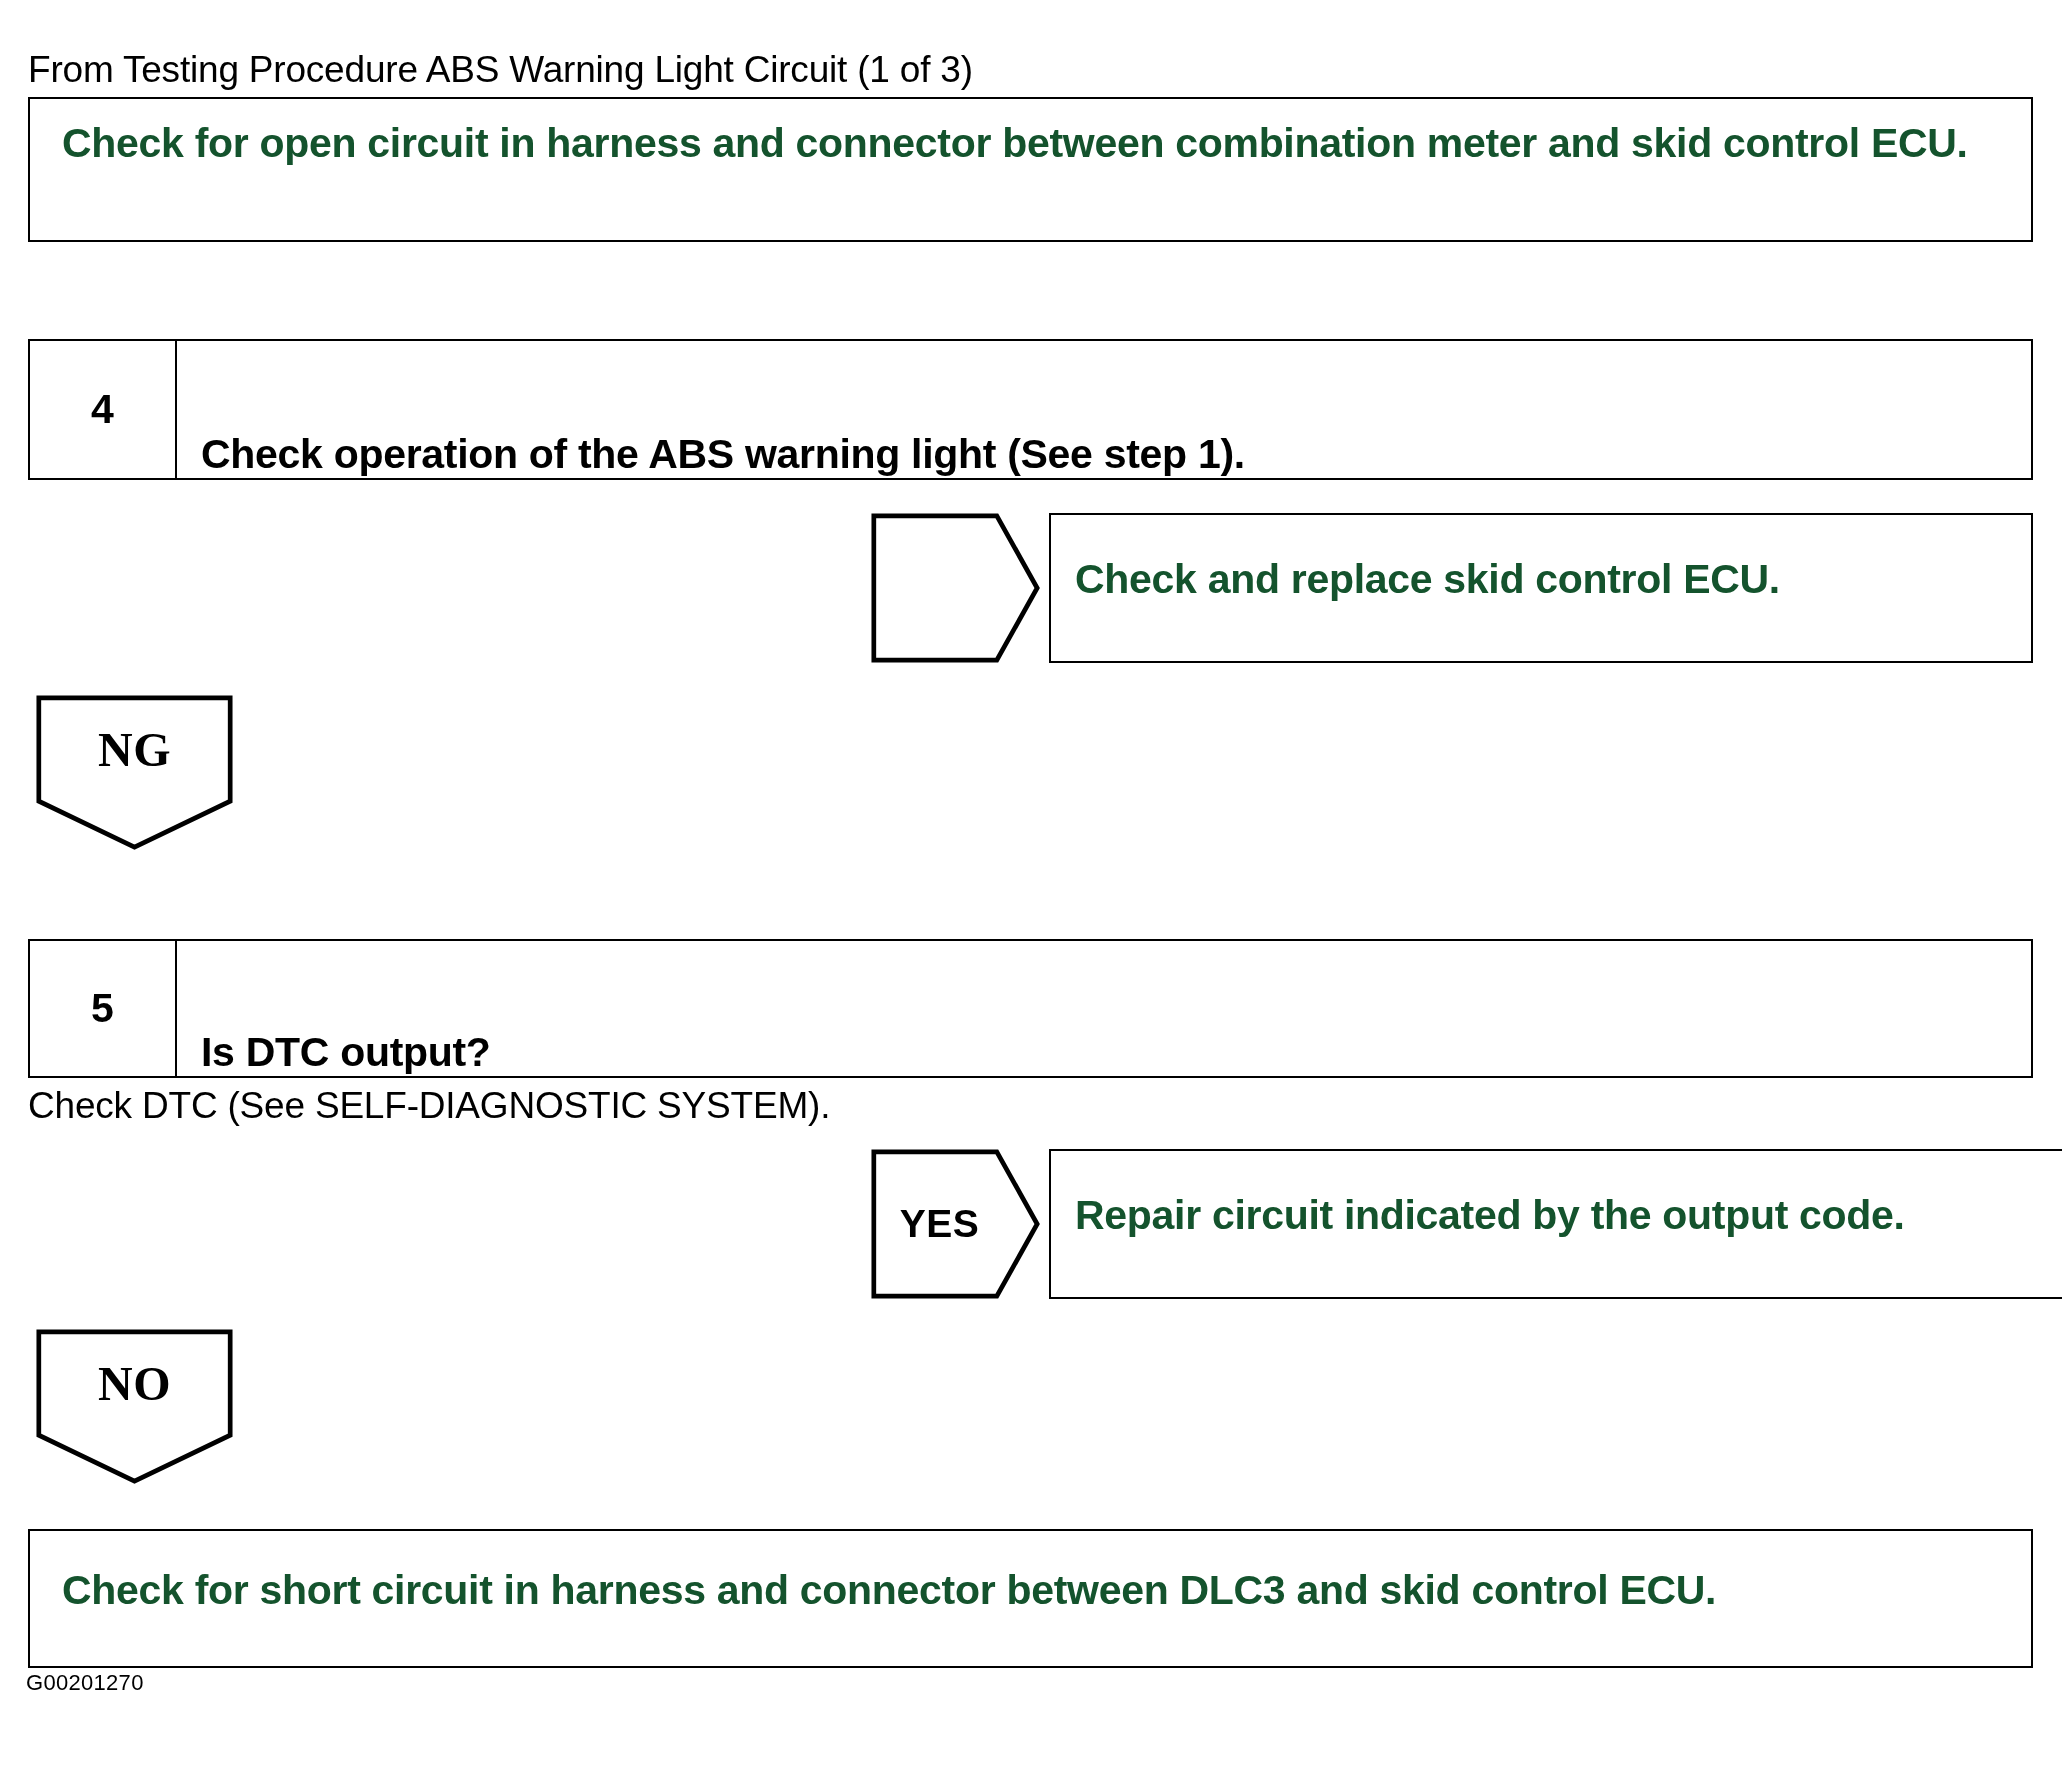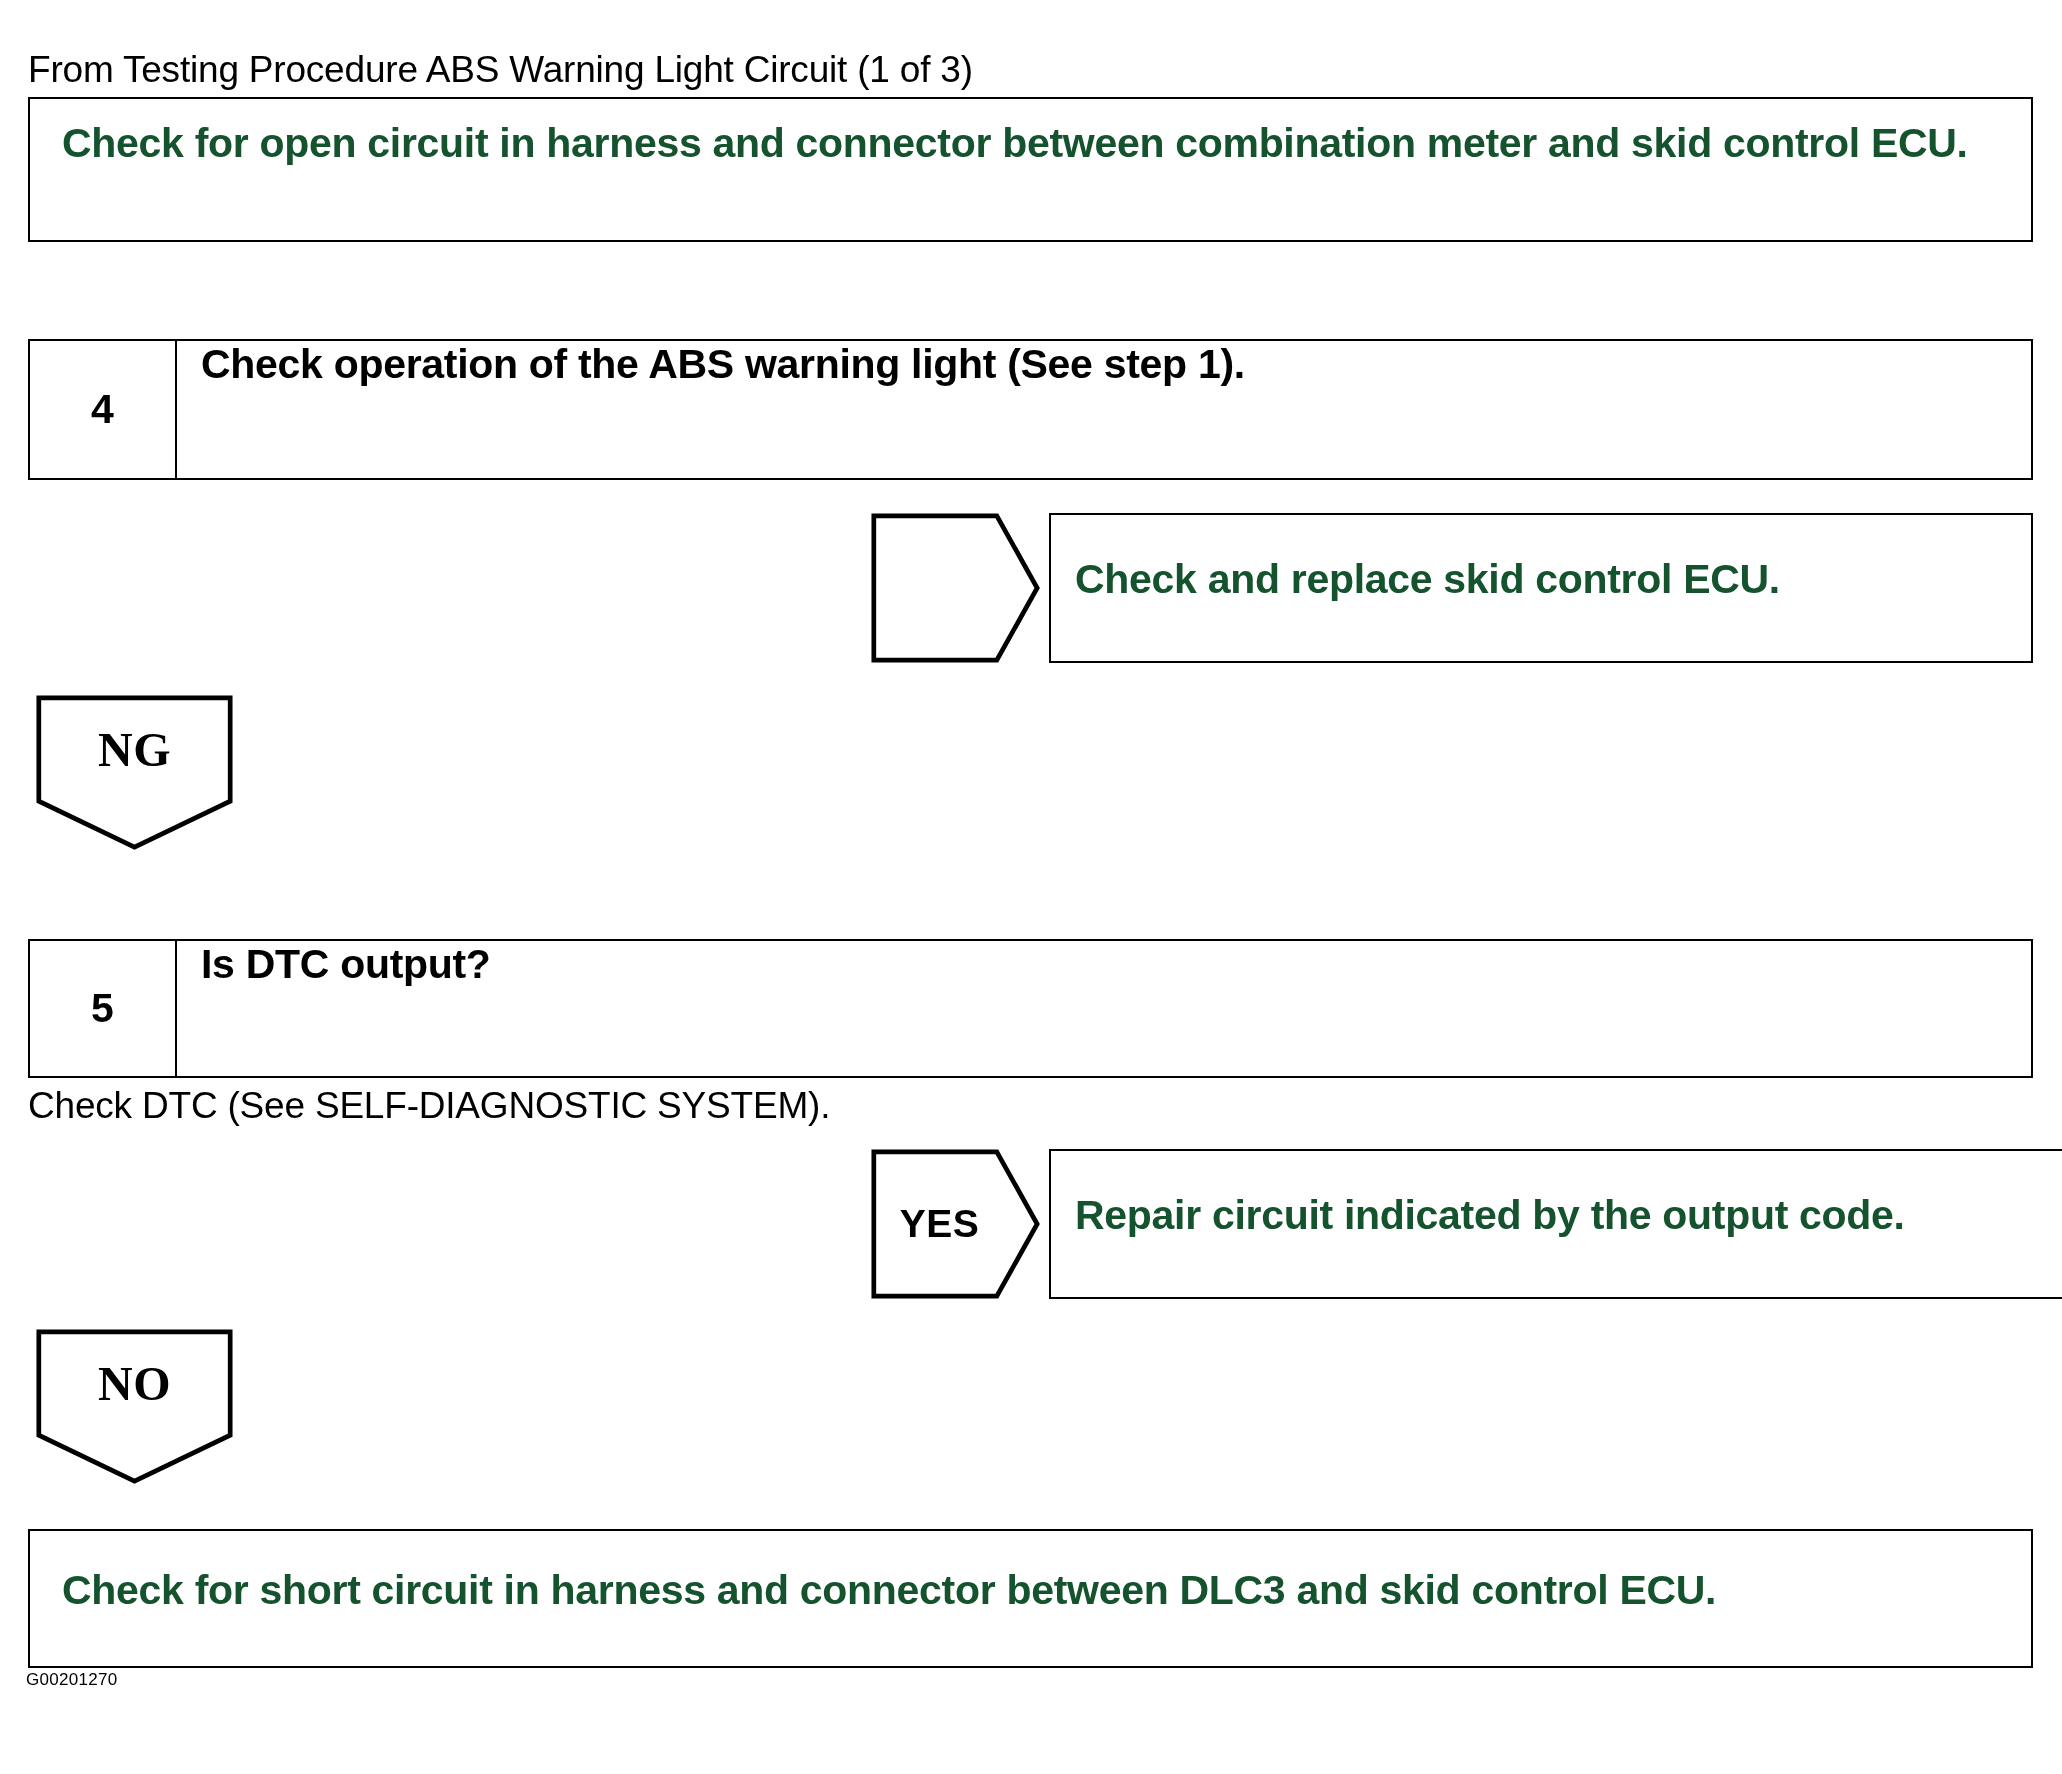--- a/index.html
+++ b/index.html
@@ -66,21 +66,21 @@
     justify-content: center;
   }
   .step-num span {
     font-size: 41px;
     font-weight: 700;
     letter-spacing: 0;
   }
   .step-body {
     flex: 1 1 auto;
     display: flex;
-    align-items: flex-start;
+    align-items: flex-end;
     padding-left: 24px;
   }
   .step-body span {
     font-size: 41px;
     font-weight: 700;
     letter-spacing: -0.3px;
   }
 
   
   .pent-right {
@@ -143,21 +143,21 @@
     font-size: 37px;
   }
   .dtc-note {
     top: 1085px;
     left: 28px;
     font-size: 37px;
   }
   .footer-code {
     top: 1670px;
     left: 26px;
-    font-size: 17px;
+    font-size: 22px;
     letter-spacing: 0.3px;
   }
 </style>
 </head>
 <body>
 
 <div id="page">
 
   <div class="plain-text header-note">From Testing Procedure ABS Warning Light Circuit (1 of 3)</div>
 

